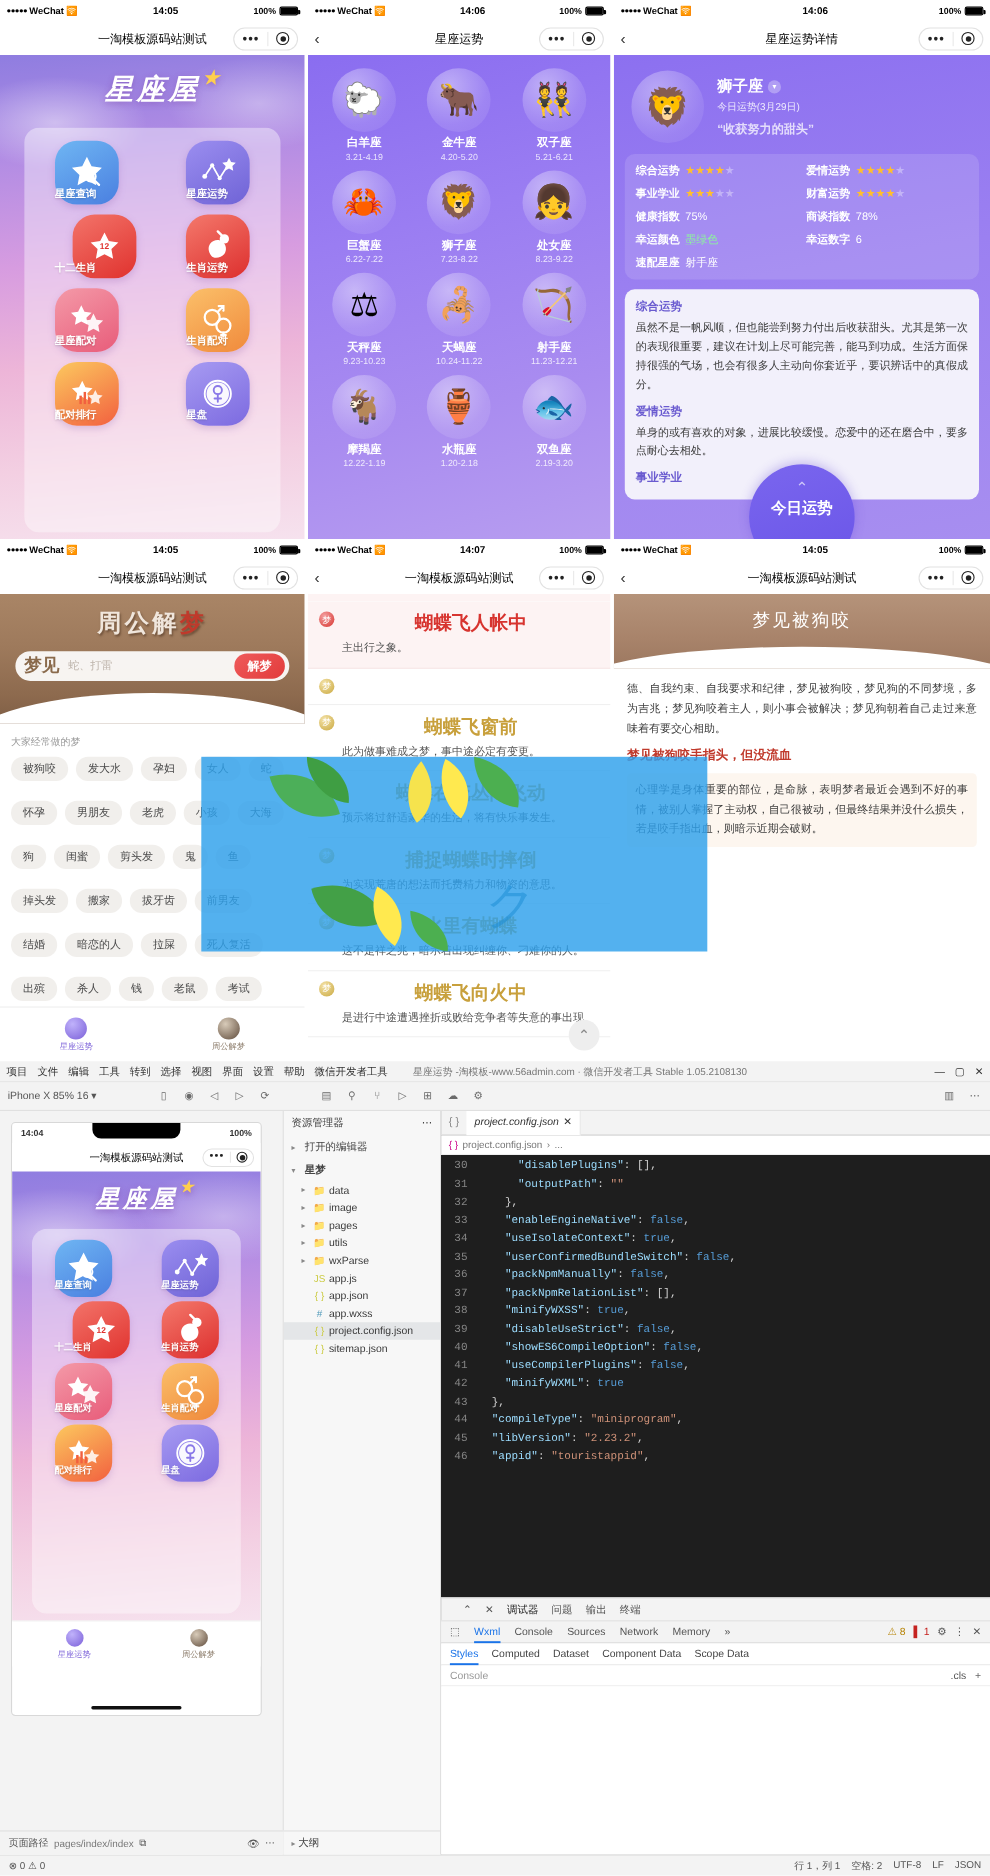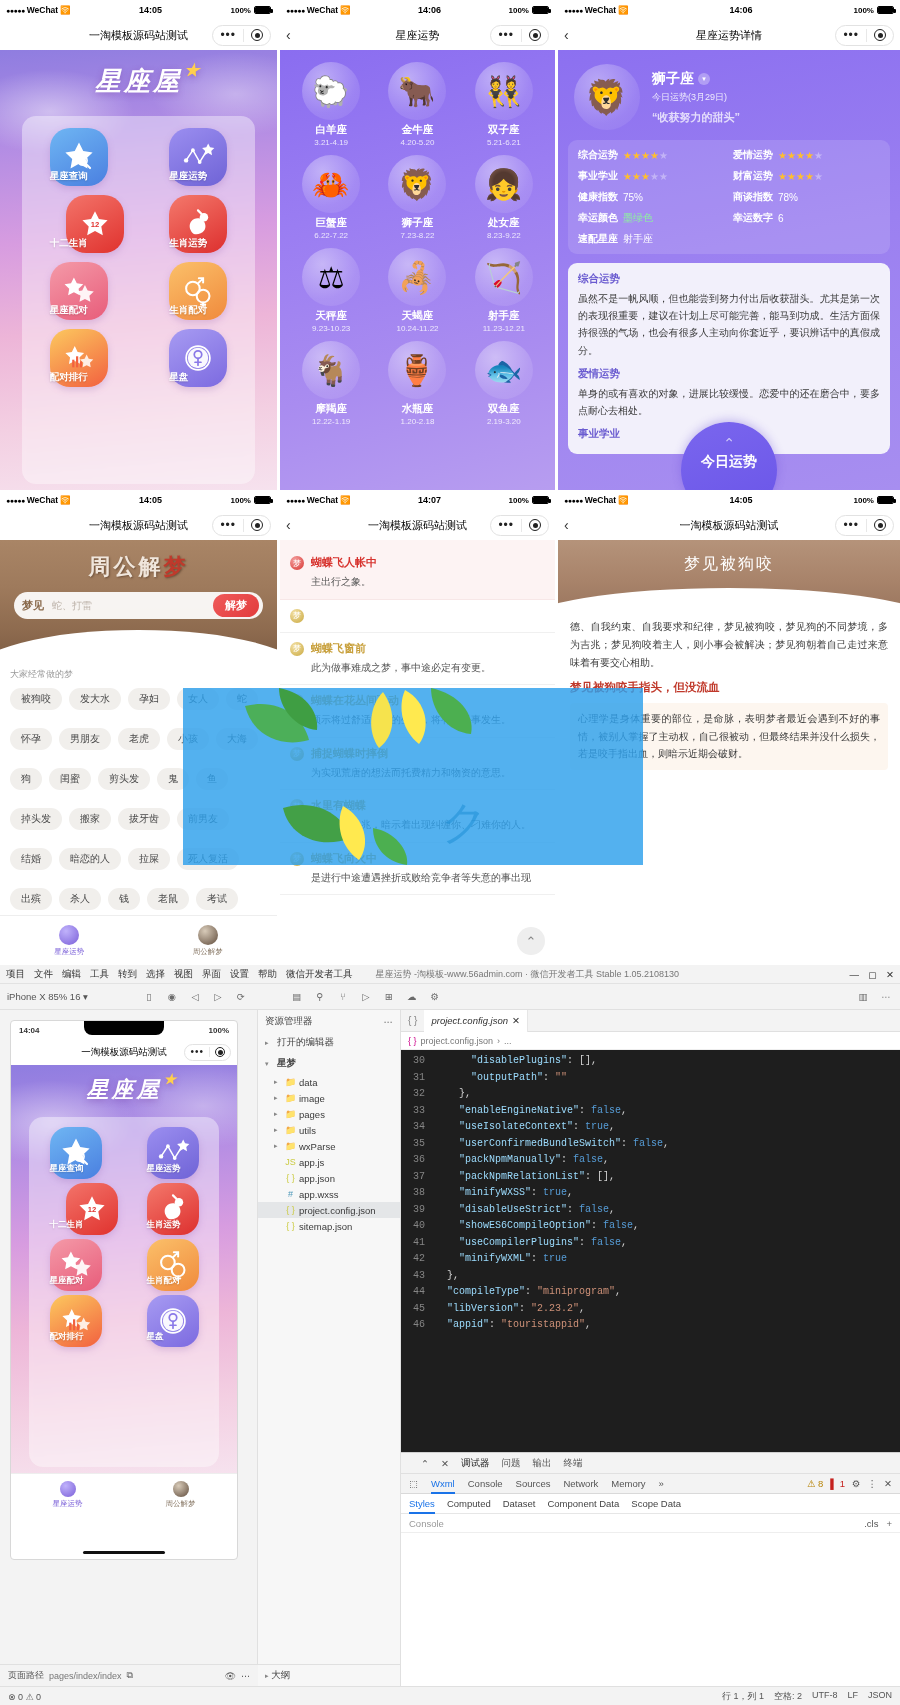--- a/index.html
+++ b/index.html
@@ -176,21 +176,21 @@
     text-align: center; padding-top: 12px; font-family:"Liberation Serif",serif;
     font-size: 22px; font-weight: 700; color: #f0e6dc; letter-spacing: 3px;
     text-shadow: 1px 1px 2px rgba(60,35,20,.5);
   }
   .dm-title em { color: #c0392b; font-style: normal; }
   .dm-search {
     position: absolute; left: 14px; right: 14px; top: 52px; height: 27px;
     background: rgba(255,255,255,.92); border-radius: 14px;
     display: flex; align-items: center; padding: 0 4px 0 8px; z-index: 3;
   }
-  .dm-search .k { font-size: 11px; font-weight: 700; color: #8a6a4c; }
+  .dm-search .k { font-size: 16px; font-weight: 700; color: #8a6a4c; }
   .dm-search input {
     flex: 1; border: 0; outline: 0; background: transparent; font-size: 10px;
     color: #444; margin-left: 8px; font-family: inherit;
   }
   .dm-search input::placeholder { color: #bdb3aa; }
   .dm-btn {
     background: linear-gradient(140deg,#ef5b5b,#e23b3b); color:#fff; font-size: 11px;
     font-weight: 700; border-radius: 13px; padding: 4px 12px; border: 0; font-family: inherit;
   }
   .dm-body { padding: 10px 10px 0; }
@@ -206,21 +206,21 @@
   .bl-wrap { background: #fff; }
   .bl-top { height: 7px; background: #fdf3f3; }
   .bl-item { padding: 8px 10px 9px 10px; border-bottom: 1px solid #f0f0f0; display: flex; gap: 7px; }
   .bl-item.first { background: #fdf3f3; border-bottom-color:#f7e7e7; }
   .bl-badge {
     width: 14px; height: 14px; border-radius: 50%; flex: 0 0 14px; margin-top: 1px;
     background: radial-gradient(circle at 35% 30%,#f4e2a8,#c9a83f);
     color:#fff; font-size:8px; display:flex; align-items:center; justify-content:center;
   }
   .bl-item.first .bl-badge { background: radial-gradient(circle at 35% 30%,#f4a0a0,#d7342f); }
-  .bl-h { font-size: 11px; font-weight: 700; color: #c8a03c; }
+  .bl-h { font-size: 17px; font-weight: 700; color: #c8a03c; text-align: center; }
   .bl-item.first .bl-h { color: #d7342f; }
   .bl-d { font-size: 10px; color: #555; margin-top: 4px; line-height: 1.55; }
   .bl-top-fab {
     position: absolute; right: 10px; bottom: 10px; width: 28px; height: 28px;
     border-radius: 50%; background: #eeeeee; color: #888;
     display: flex; align-items: center; justify-content: center; font-size: 13px;
   }
 
   
   #p6 { left: 558px; top: 490px; width: 342px; height: 475px; }

